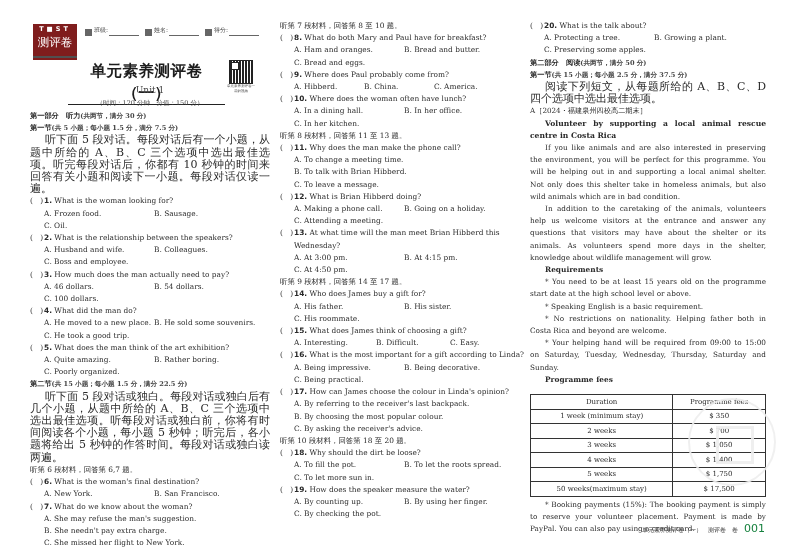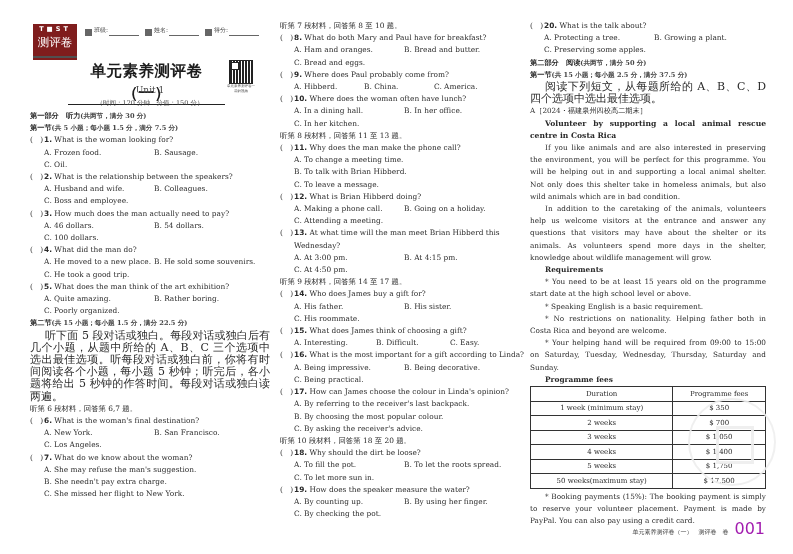--- a/index.html
+++ b/index.html
@@ -38,25 +38,25 @@
   .q .num { font-family:"DejaVu Sans", sans-serif; font-weight:bold; }
   .opt { padding-left:14px; display:flex; white-space:nowrap; }
   .opt .c2 { width:110px; }
   .opt .c3 { width:70px; }
   .opt.full { display:block; }
   .note { }
   .heading-c { text-align:left; font-size:7.2px; }
   .art-title { font-weight:bold; font-size:7.6px; text-align:justify; }
   .art-p { text-indent:15px; text-align:justify; font-size:7.3px; }
   .req-h { font-weight:bold; padding-left:15px; }
-  table.fees { border-collapse:collapse; width:236px; margin-top:0; font-size:7px; }
+  table.fees { border-collapse:collapse; width:236px; margin-top:8px; font-size:7px; }
   table.fees td, table.fees th { border:0.8px solid #333; text-align:center; font-weight:normal; height:13.5px; padding:0; }
   table.fees { border:1.2px solid #222; }
   .footer { position:absolute; right:28px; top:523px; font-family:"DejaVu Sans", sans-serif; font-size:6px; color:#444; display:flex; align-items:baseline; gap:6px; }
-  .footer .pg { font-size:16px; color:#a21caf; }
+  .footer .pg { font-size:11px; color:#15803d; }
   .stamp { position:absolute; left:688px; top:398px; width:84px; height:84px; border-radius:50%; border:2px solid #eee; opacity:0.9; }
   .stamp::after { content:""; position:absolute; left:26px; top:26px; width:32px; height:32px; border:3px solid #eee; }
 </style>
 </head>
 <body>
 
 <div class="logo">
   <div class="t1">T■ST</div>
   <div class="t2">测评卷</div>
 </div>
@@ -82,20 +82,21 @@
 
 <div class="title">单元素养测评卷（一）</div>
 <div class="qr"></div>
 <div class="qr-cap">单元素养测评卷一讲解视频</div>
 <div class="unit">Unit 1</div>
 <div class="timeinfo">（时间：120 分钟　分值：150 分）</div>
 
 <div class="body1">
   <div class="sec"><span>第一部分　听力</span><span class="sub">(共两节，满分 30 分)</span></div>
   <div class="sec"><span>第一节</span><span class="sub">(共 5 小题；每小题 1.5 分，满分 7.5 分)</span></div>
+  <div class="para">听下面 5 段对话。每段对话后有一个小题，从题中所给的 A、B、C 三个选项中选出最佳选项。听完每段对话后，你都有 10 秒钟的时间来回答有关小题和阅读下一小题。每段对话仅读一遍。</div>
 
   <div class="q"><span class="br">(　)</span><span class="num">1.</span> <span>What is the woman looking for?</span></div>
   <div class="opt">
       <span class="c2">A. Frozen food.</span>
       <span>B. Sausage.</span>
     </div>
   <div class="opt">
       <span>C. Oil.</span>
     </div>
 
@@ -136,23 +137,20 @@
     </div>
 
   <div class="sec"><span>第二节</span><span class="sub">(共 15 小题；每小题 1.5 分，满分 22.5 分)</span></div>
   <div class="para">听下面 5 段对话或独白。每段对话或独白后有几个小题，从题中所给的 A、B、C 三个选项中选出最佳选项。听每段对话或独白前，你将有时间阅读各个小题，每小题 5 秒钟；听完后，各小题将给出 5 秒钟的作答时间。每段对话或独白读两遍。</div>
   <div class="note">听第 6 段材料，回答第 6,7 题。</div>
 
   <div class="q"><span class="br">(　)</span><span class="num">6.</span> <span>What is the woman's final destination?</span></div>
   <div class="opt">
       <span class="c2">A. New York.</span>
       <span>B. San Francisco.</span>
-    </div>
-  <div class="opt">
-      <span>C. Los Angeles.</span>
     </div>
 
   <div class="q"><span class="br">(　)</span><span class="num">7.</span> <span>What do we know about the woman?</span></div>
   <div class="opt full">A. She may refuse the man's suggestion.</div>
   <div class="opt full">B. She needn't pay extra charge.</div>
   <div class="opt full">C. She missed her flight to New York.</div>
 </div>
 
 <div class="col" id="col2">
   <div class="note">听第 7 段材料，回答第 8 至 10 题。</div>

